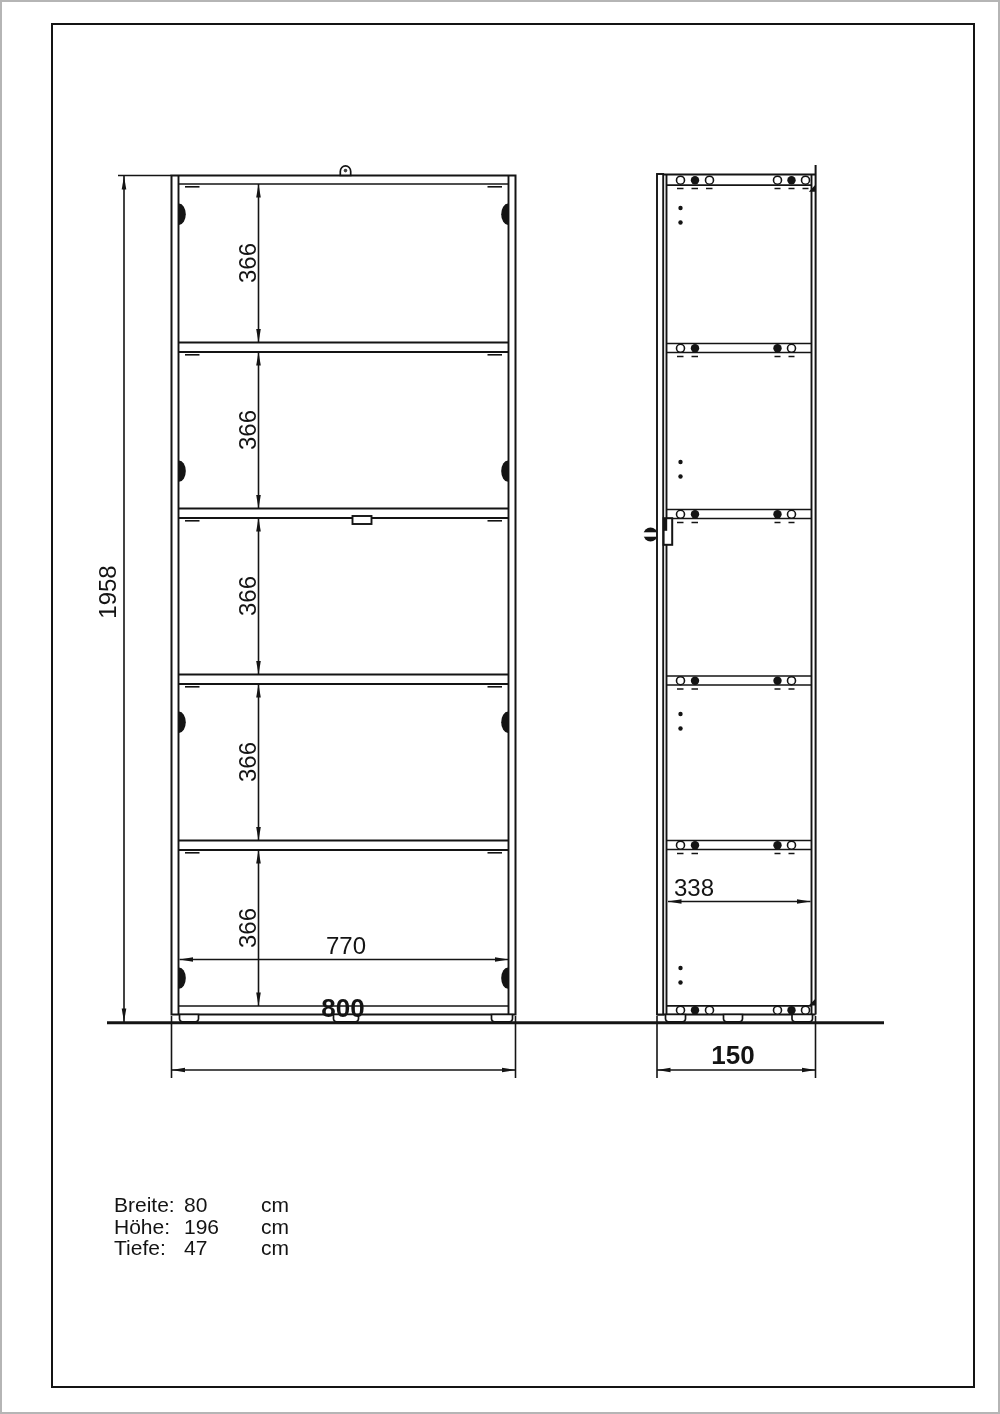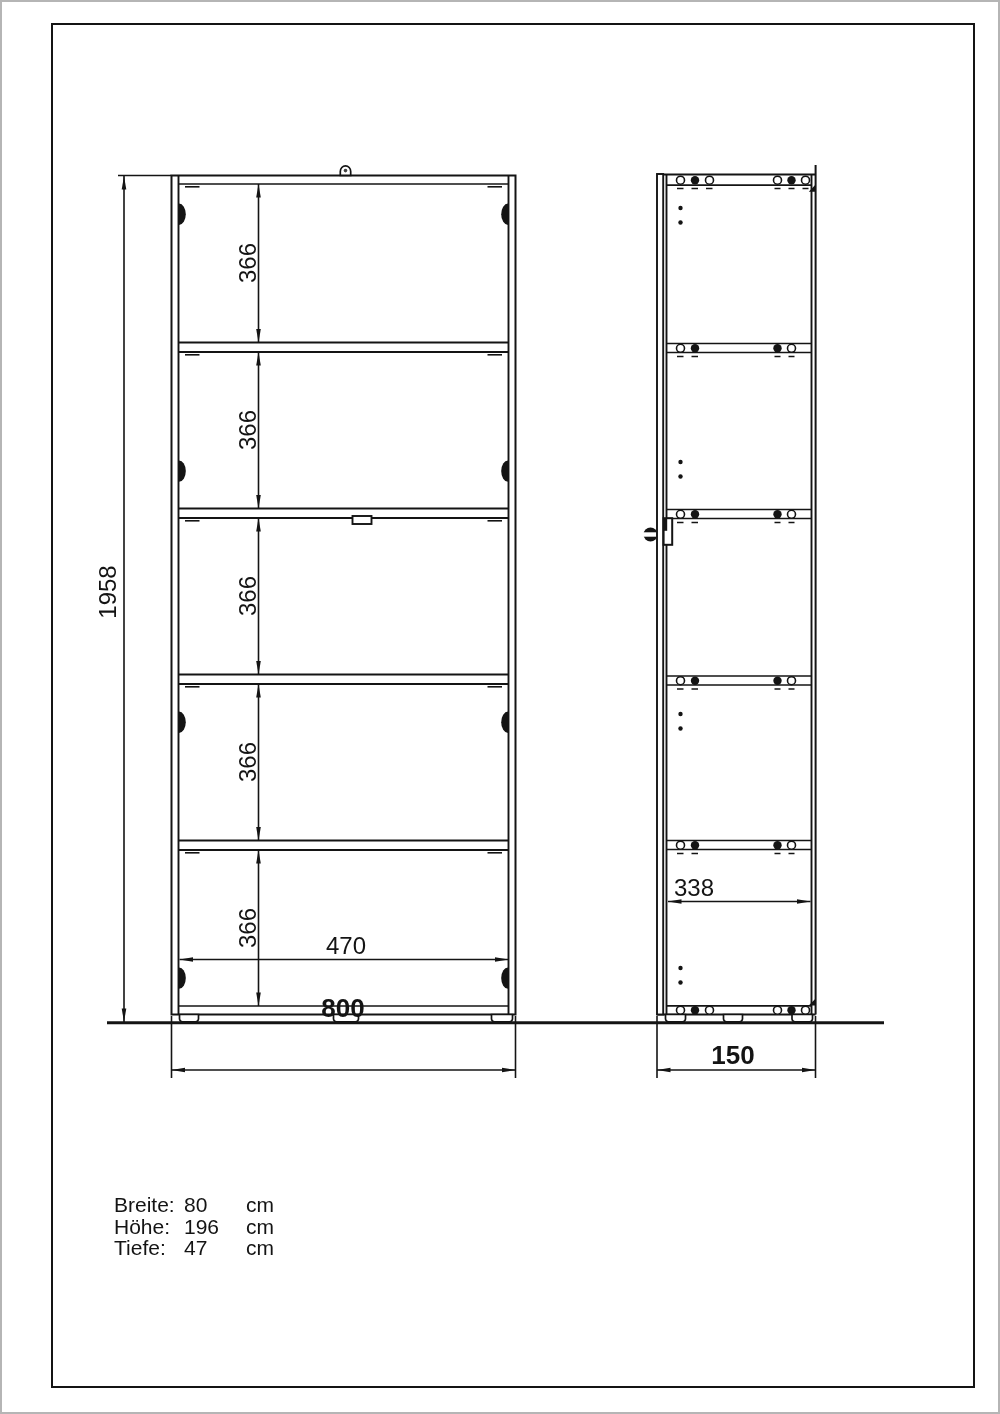--- a/index.html
+++ b/index.html
@@ -20,21 +20,21 @@
   .dim.v{transform:translate(-50%,-50%) rotate(-90deg);}
   .dim.b{font-weight:bold;font-size:26px;}
   .title{
     position:absolute;left:112px;top:1183px;font-size:33px;font-weight:bold;
     letter-spacing:0.5px;
   }
   .specs{position:absolute;left:112px;top:1192px;font-size:21px;line-height:21.5px;}
   .specs .row{display:flex;}
   .specs .lbl{display:inline-block;width:70px;}
   .specs .val{display:inline-block;width:56px;text-align:left;}
-  .specs .unit{display:inline-block;margin-left:6px;}
+  .specs .unit{display:inline-block;margin-left:21px;}
 </style>
 </head>
 <body>
 
 <div class="page">
   <div class="frame"></div>
 
   <svg class="art" viewBox="0 0 1000 1414" fill="none" stroke="#141414" stroke-width="2">
 
     <g>
@@ -262,21 +262,21 @@
       </g>
     </g>
   </svg>
 
   <div class="dim v" style="left:106px;top:590px;">1958</div>
   <div class="dim v" style="left:246px;top:261px;">366</div>
   <div class="dim v" style="left:246px;top:428px;">366</div>
   <div class="dim v" style="left:246px;top:594px;">366</div>
   <div class="dim v" style="left:246px;top:760px;">366</div>
   <div class="dim v" style="left:246px;top:926px;">366</div>
-  <div class="dim" style="left:344px;top:944px;">470</div>
+  <div class="dim" style="left:344px;top:944px;">770</div>
   <div class="dim b" style="left:341px;top:1006px;">800</div>
   <div class="dim" style="left:692px;top:886px;">338</div>
   <div class="dim b" style="left:731px;top:1053px;">150</div>
 
 
   <div class="specs">
     <div class="row">
       <span class="lbl">Breite:</span>
       <span class="val">80</span>
       <span class="unit">cm</span>

